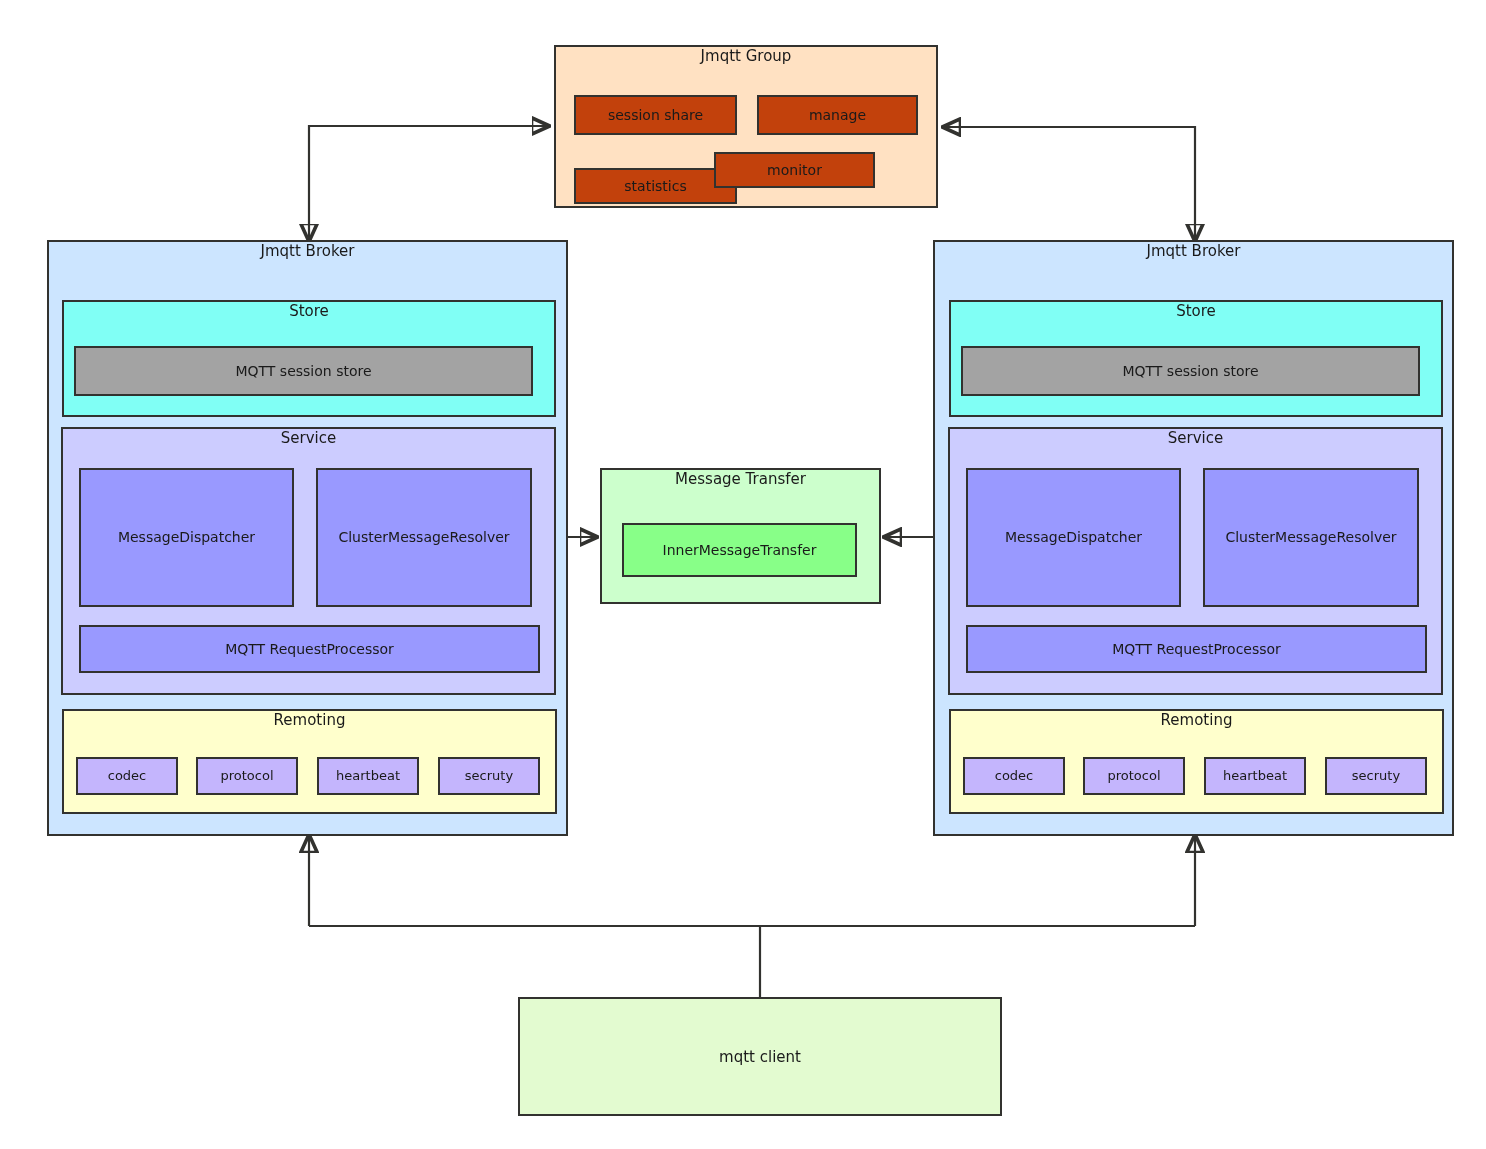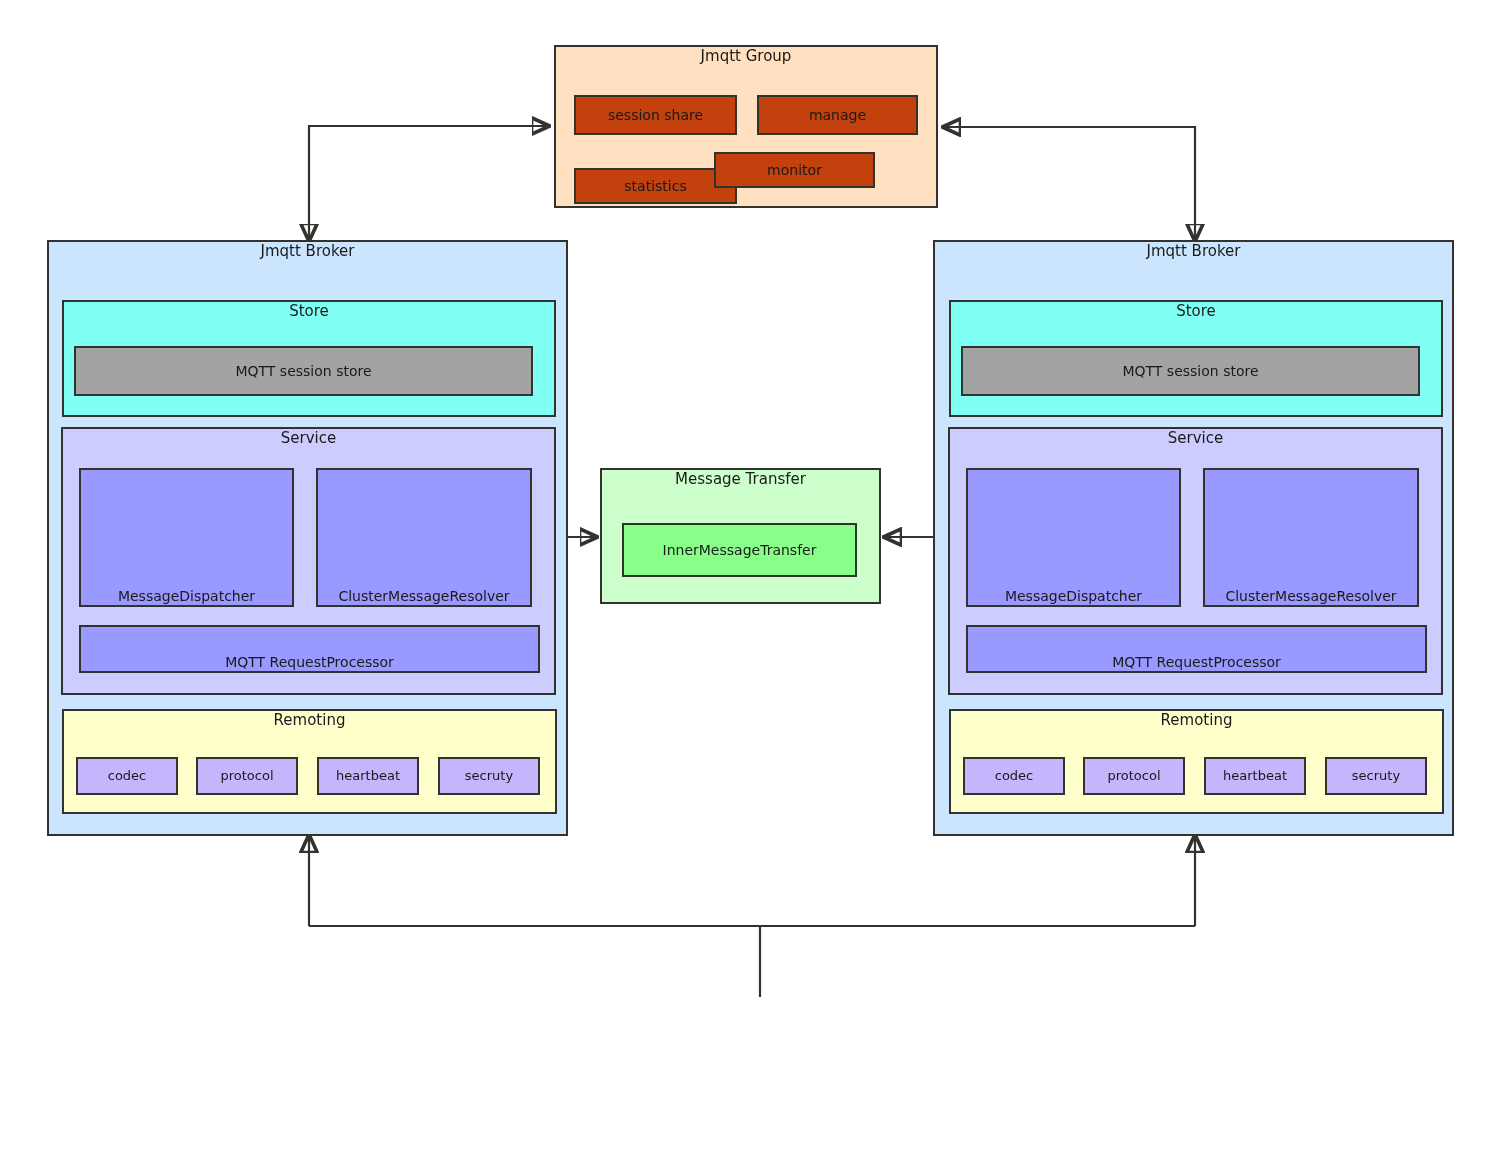--- a/index.html
+++ b/index.html
@@ -42,21 +42,21 @@
   .container > .label {
   }
 
   
   .grp-outer   { background: #ffe1c2; }
   .grp-item    { background: #c2410c; }
   .broker      { background: #cce5ff; }
   .store       { background: #80fff5; }
   .store-item  { background: #a3a3a3; }
   .service     { background: #ccccff; }
-  .service-item{ background: #9999ff; align-items: flex-end; }
+  .service-item{ background: #9999ff; }
   .remoting    { background: #ffffcc; justify-content: center; }
   .remoting-item { background: #c4b5fd; }
   .transfer    { background: #ccffcc; }
   .transfer-item { background: #88ff88; }
   .client      { background: #e3fbd0; }
 
   .fs-15 { font-size: 15px; }
   .fs-14 { font-size: 14px; }
   .fs-13 { font-size: 13px; }
 
@@ -217,14 +217,17 @@
   <div class="node leaf remoting-item" style="left:1083px; top:757px; width:102px; height:38px;">
     <div class="label fs-13">protocol</div>
   </div>
   <div class="node leaf remoting-item" style="left:1204px; top:757px; width:102px; height:38px;">
     <div class="label fs-13">heartbeat</div>
   </div>
   <div class="node leaf remoting-item" style="left:1325px; top:757px; width:102px; height:38px;">
     <div class="label fs-13">secruty</div>
   </div>
 
+  <div class="node leaf client" style="left:518px; top:997px; width:484px; height:119px;">
+    <div class="label fs-15">mqtt client</div>
+  </div>
 
 </div>
 
 </body></html>

